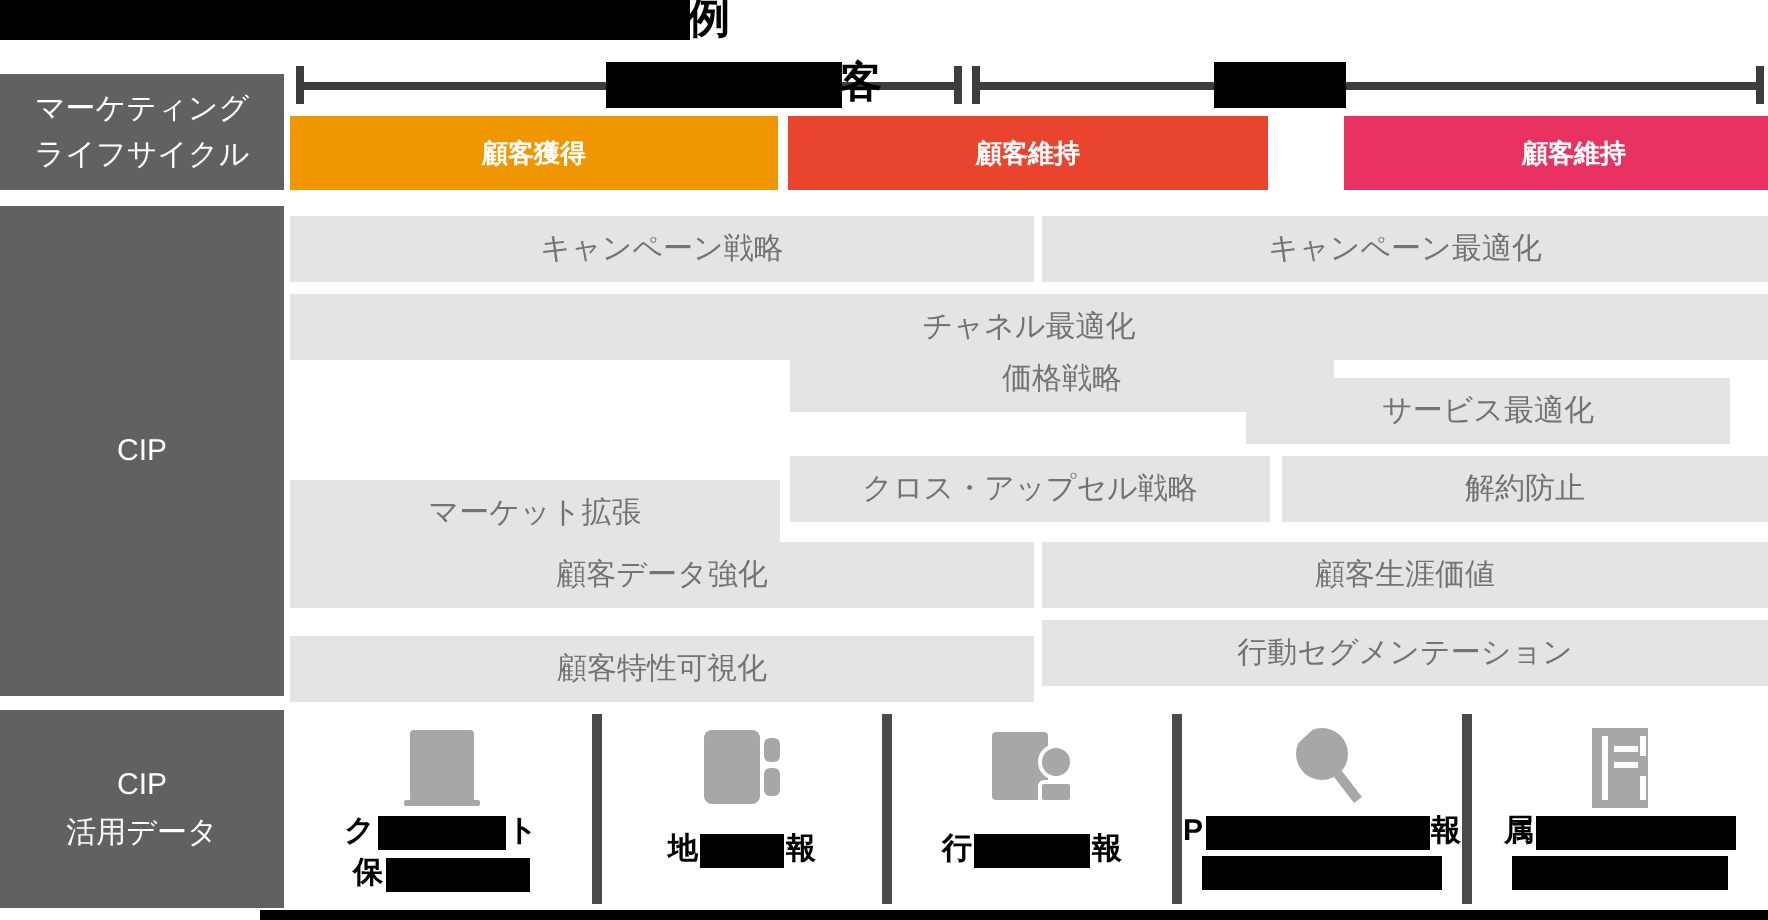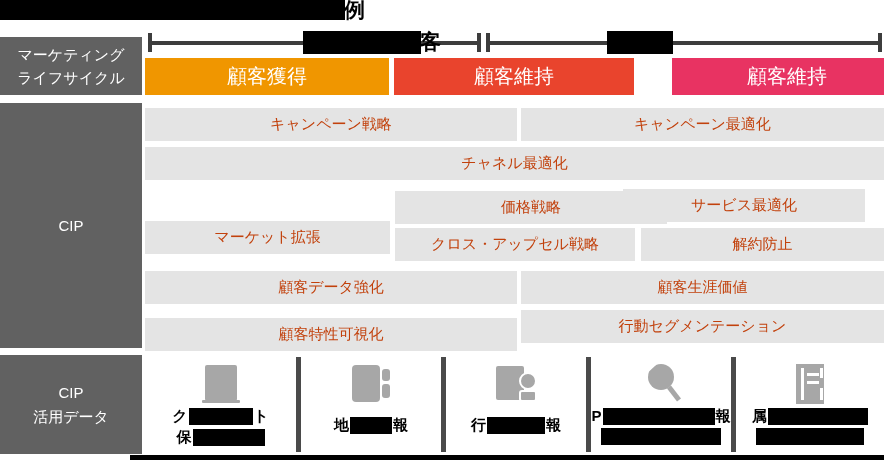--- a/index.html
+++ b/index.html
@@ -15,28 +15,28 @@
   .side-box{left:0;width:142px;background:#616161;color:#fff;display:flex;flex-direction:column;
             align-items:center;justify-content:center;text-align:center;font-size:15px;line-height:1.55;}
 
   
   .arr-line{top:41px;height:4px;background:#3d3d3d;}
   .arr-cap{top:33px;width:4px;height:19px;background:#3d3d3d;}
   .arr-redact{top:31px;height:23px;background:#000;}
   .arr-frag{top:29px;font-size:21px;font-weight:bold;color:#000;line-height:26px;}
 
   
-  .stage-box{top:58px;height:37px;color:#fff;font-size:20px;font-weight:normal;
+  .stage-box{top:58px;height:37px;color:#fff;font-size:13px;font-weight:bold;
              display:flex;align-items:center;justify-content:center;}
   .stage-1{background:#F09600;}
   .stage-2{background:#E9442D;}
   .stage-3{background:#E83362;}
 
   
-  .cell{height:33px;background:#E4E4E4;color:#c2410c;font-size:15px;
+  .cell{height:33px;background:#E4E4E4;color:#737373;font-size:15px;
         display:flex;align-items:center;justify-content:center;white-space:nowrap;}
 
   
   .divider{top:357px;width:5px;height:95px;background:#4a4a4a;}
   .icon-wrap{top:363px;height:42px;display:flex;align-items:center;justify-content:center;}
   .dlabel{display:flex;flex-direction:column;align-items:center;gap:3px;}
   .dline{display:flex;align-items:center;gap:1px;font-size:15px;font-weight:bold;color:#000;line-height:18px;}
   .redact{background:#000;height:17px;display:inline-block;}
   .bottom-bar{left:130px;top:455px;width:754px;height:5px;background:#000;}
   svg{display:block;}
@@ -72,23 +72,23 @@
   <div class="abs arr-cap" style="left:878px;"></div>
   <div class="abs arr-redact" style="left:607px;width:66px;"></div>
 
   <div class="abs stage-box stage-1" style="left:145px;width:244px;">顧客獲得</div>
   <div class="abs stage-box stage-2" style="left:394px;width:240px;">顧客維持</div>
   <div class="abs stage-box stage-3" style="left:672px;width:230px;">顧客維持</div>
 
   <div class="abs cell" style="left:145px;top:108px;width:372px;">キャンペーン戦略</div>
   <div class="abs cell" style="left:521px;top:108px;width:363px;">キャンペーン最適化</div>
   <div class="abs cell" style="left:145px;top:147px;width:739px;">チャネル最適化</div>
-  <div class="abs cell" style="left:395px;top:191px;width:272px;">価格戦略</div>
+  <div class="abs cell" style="left:395px;top:173px;width:272px;">価格戦略</div>
   <div class="abs cell" style="left:623px;top:189px;width:242px;">サービス最適化</div>
-  <div class="abs cell" style="left:145px;top:221px;width:245px;">マーケット拡張</div>
+  <div class="abs cell" style="left:145px;top:240px;width:245px;">マーケット拡張</div>
   <div class="abs cell" style="left:395px;top:228px;width:240px;">クロス・アップセル戦略</div>
   <div class="abs cell" style="left:641px;top:228px;width:243px;">解約防止</div>
   <div class="abs cell" style="left:145px;top:271px;width:372px;">顧客データ強化</div>
   <div class="abs cell" style="left:521px;top:271px;width:363px;">顧客生涯価値</div>
   <div class="abs cell" style="left:145px;top:318px;width:372px;">顧客特性可視化</div>
   <div class="abs cell" style="left:521px;top:310px;width:363px;">行動セグメンテーション</div>
 
   <div class="abs divider" style="left:296px;"></div>
   <div class="abs divider" style="left:441px;"></div>
   <div class="abs divider" style="left:586px;"></div>

